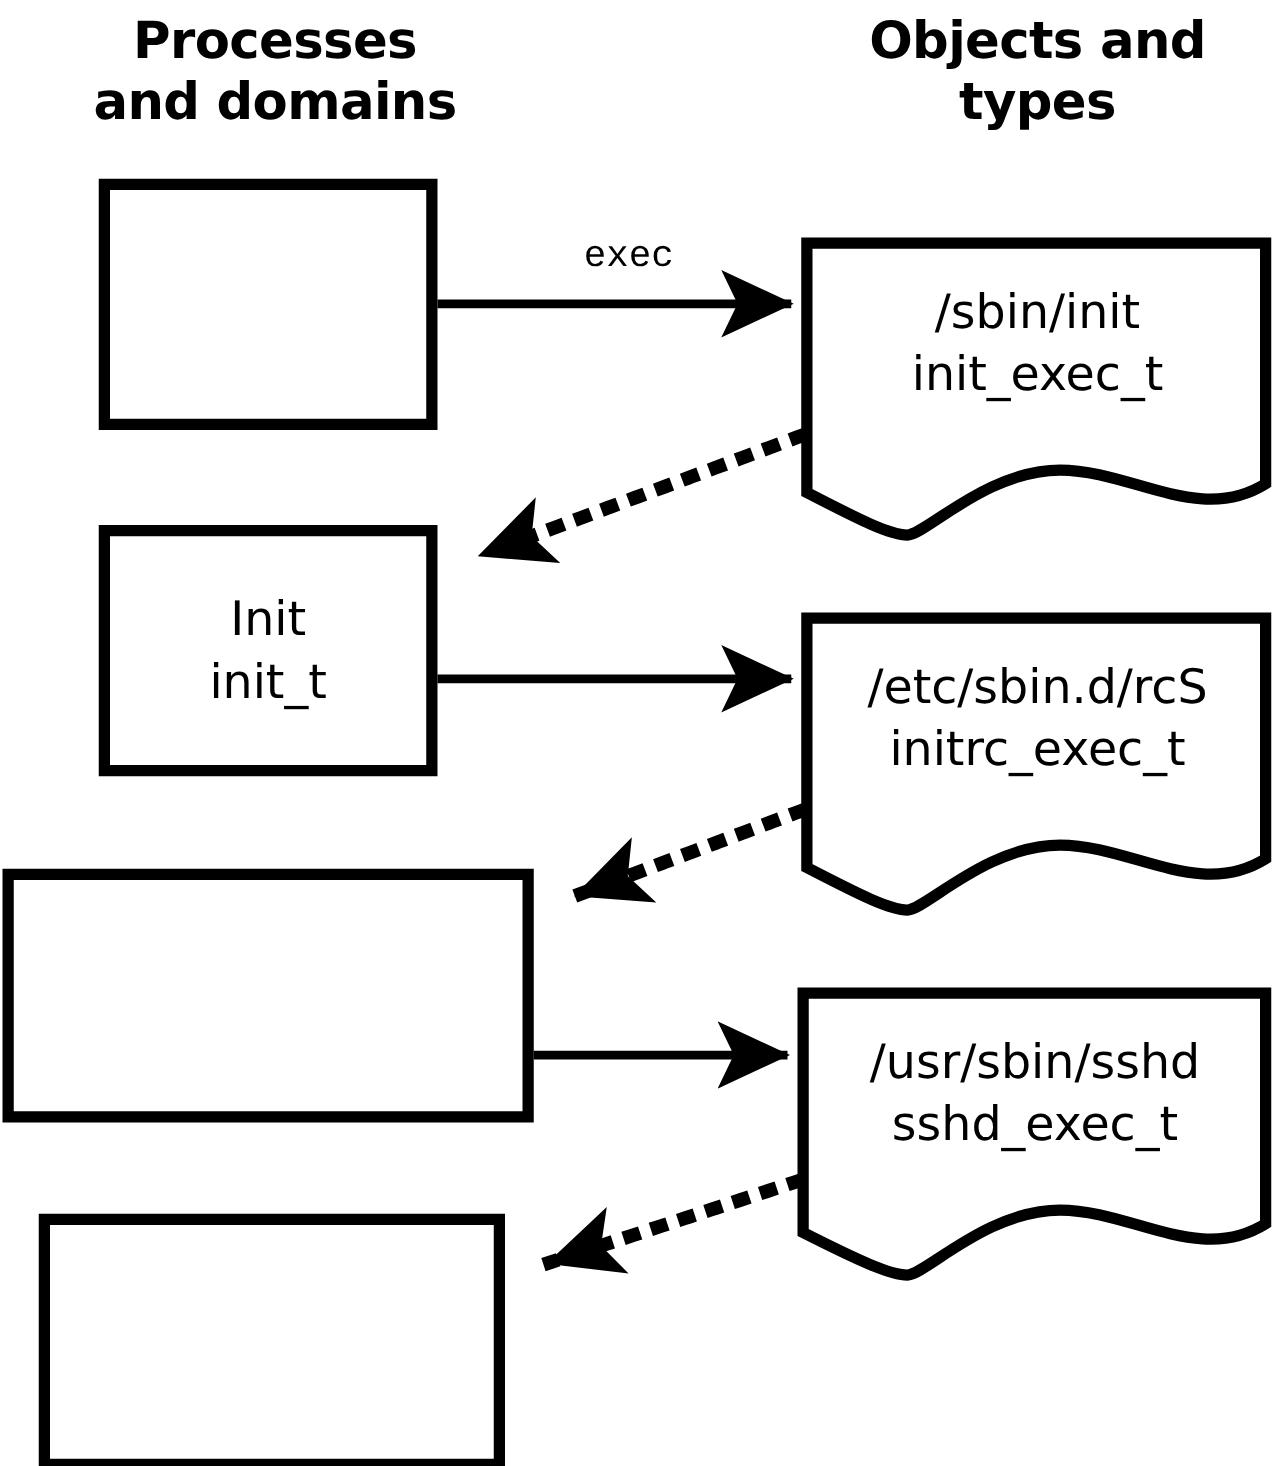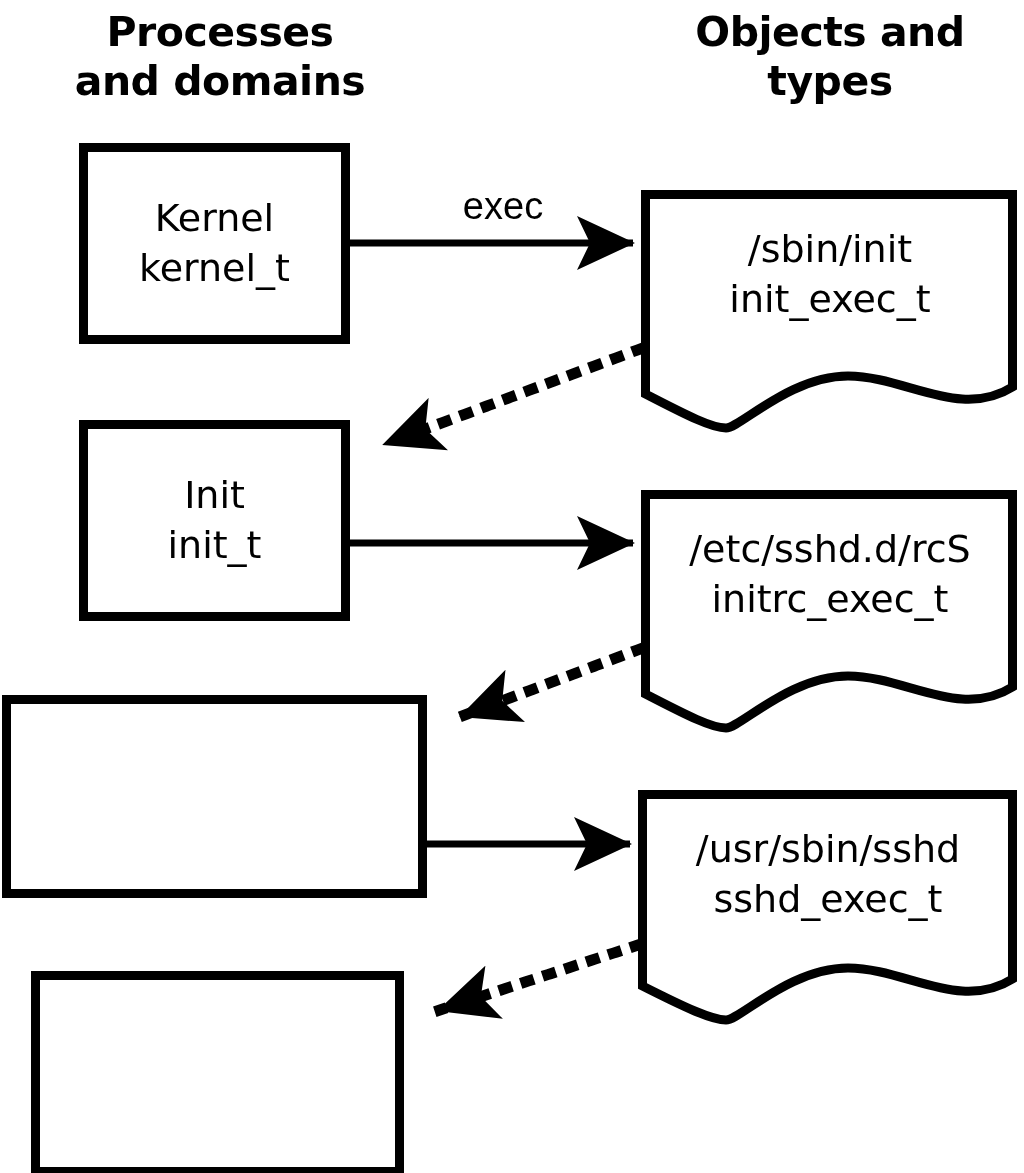--- a/index.html
+++ b/index.html
@@ -53,23 +53,23 @@
     font-weight: normal;
     font-size: 38px;
     line-height: 50px;
     color: #000000;
     text-align: center;
     white-space: pre-line;
     pointer-events: none;
   }
   .edge-label {
     position: absolute;
-    font-family: Liberation Sans, sans-serif;
+    font-family: Liberation Mono, monospace;
     font-weight: normal;
-    font-size: 38px;
+    font-size: 30px;
     line-height: 40px;
     color: #000000;
     text-align: center;
   }
 </style>
 </head>
 <body>
 
 <div id="stage">
 
@@ -143,32 +143,30 @@
     </g>
 
   </svg>
 
   <div class="col-heading" id="heading-left">Processes
 and domains</div>
 
   <div class="col-heading" id="heading-right">Objects and
 types</div>
 
-  <div class="node-label" style="left:79px; top:193px; width:271px;">Kernel
-kernel_t</div>
 
   <div class="node-label" style="left:79px; top:470px; width:271px;text-align:center;">Init
 init_t</div>
 
 
 
   <div class="node-label" style="left:645px; top:224px; width:370px;">/sbin/init
 init_exec_t</div>
 
-  <div class="node-label" style="left:645px; top:524px; width:370px;">/etc/sshd.d/rcS
+  <div class="node-label" style="left:645px; top:524px; width:370px;">/etc/sbin.d/rcS
 initrc_exec_t</div>
 
   <div class="node-label" style="left:642px; top:824px; width:372px;">/usr/sbin/sshd
 sshd_exec_t</div>
 
   <div class="edge-label" style="left:423px; top:186px; width:160px;">exec</div>
 
 </div>
 
 </body></html>

